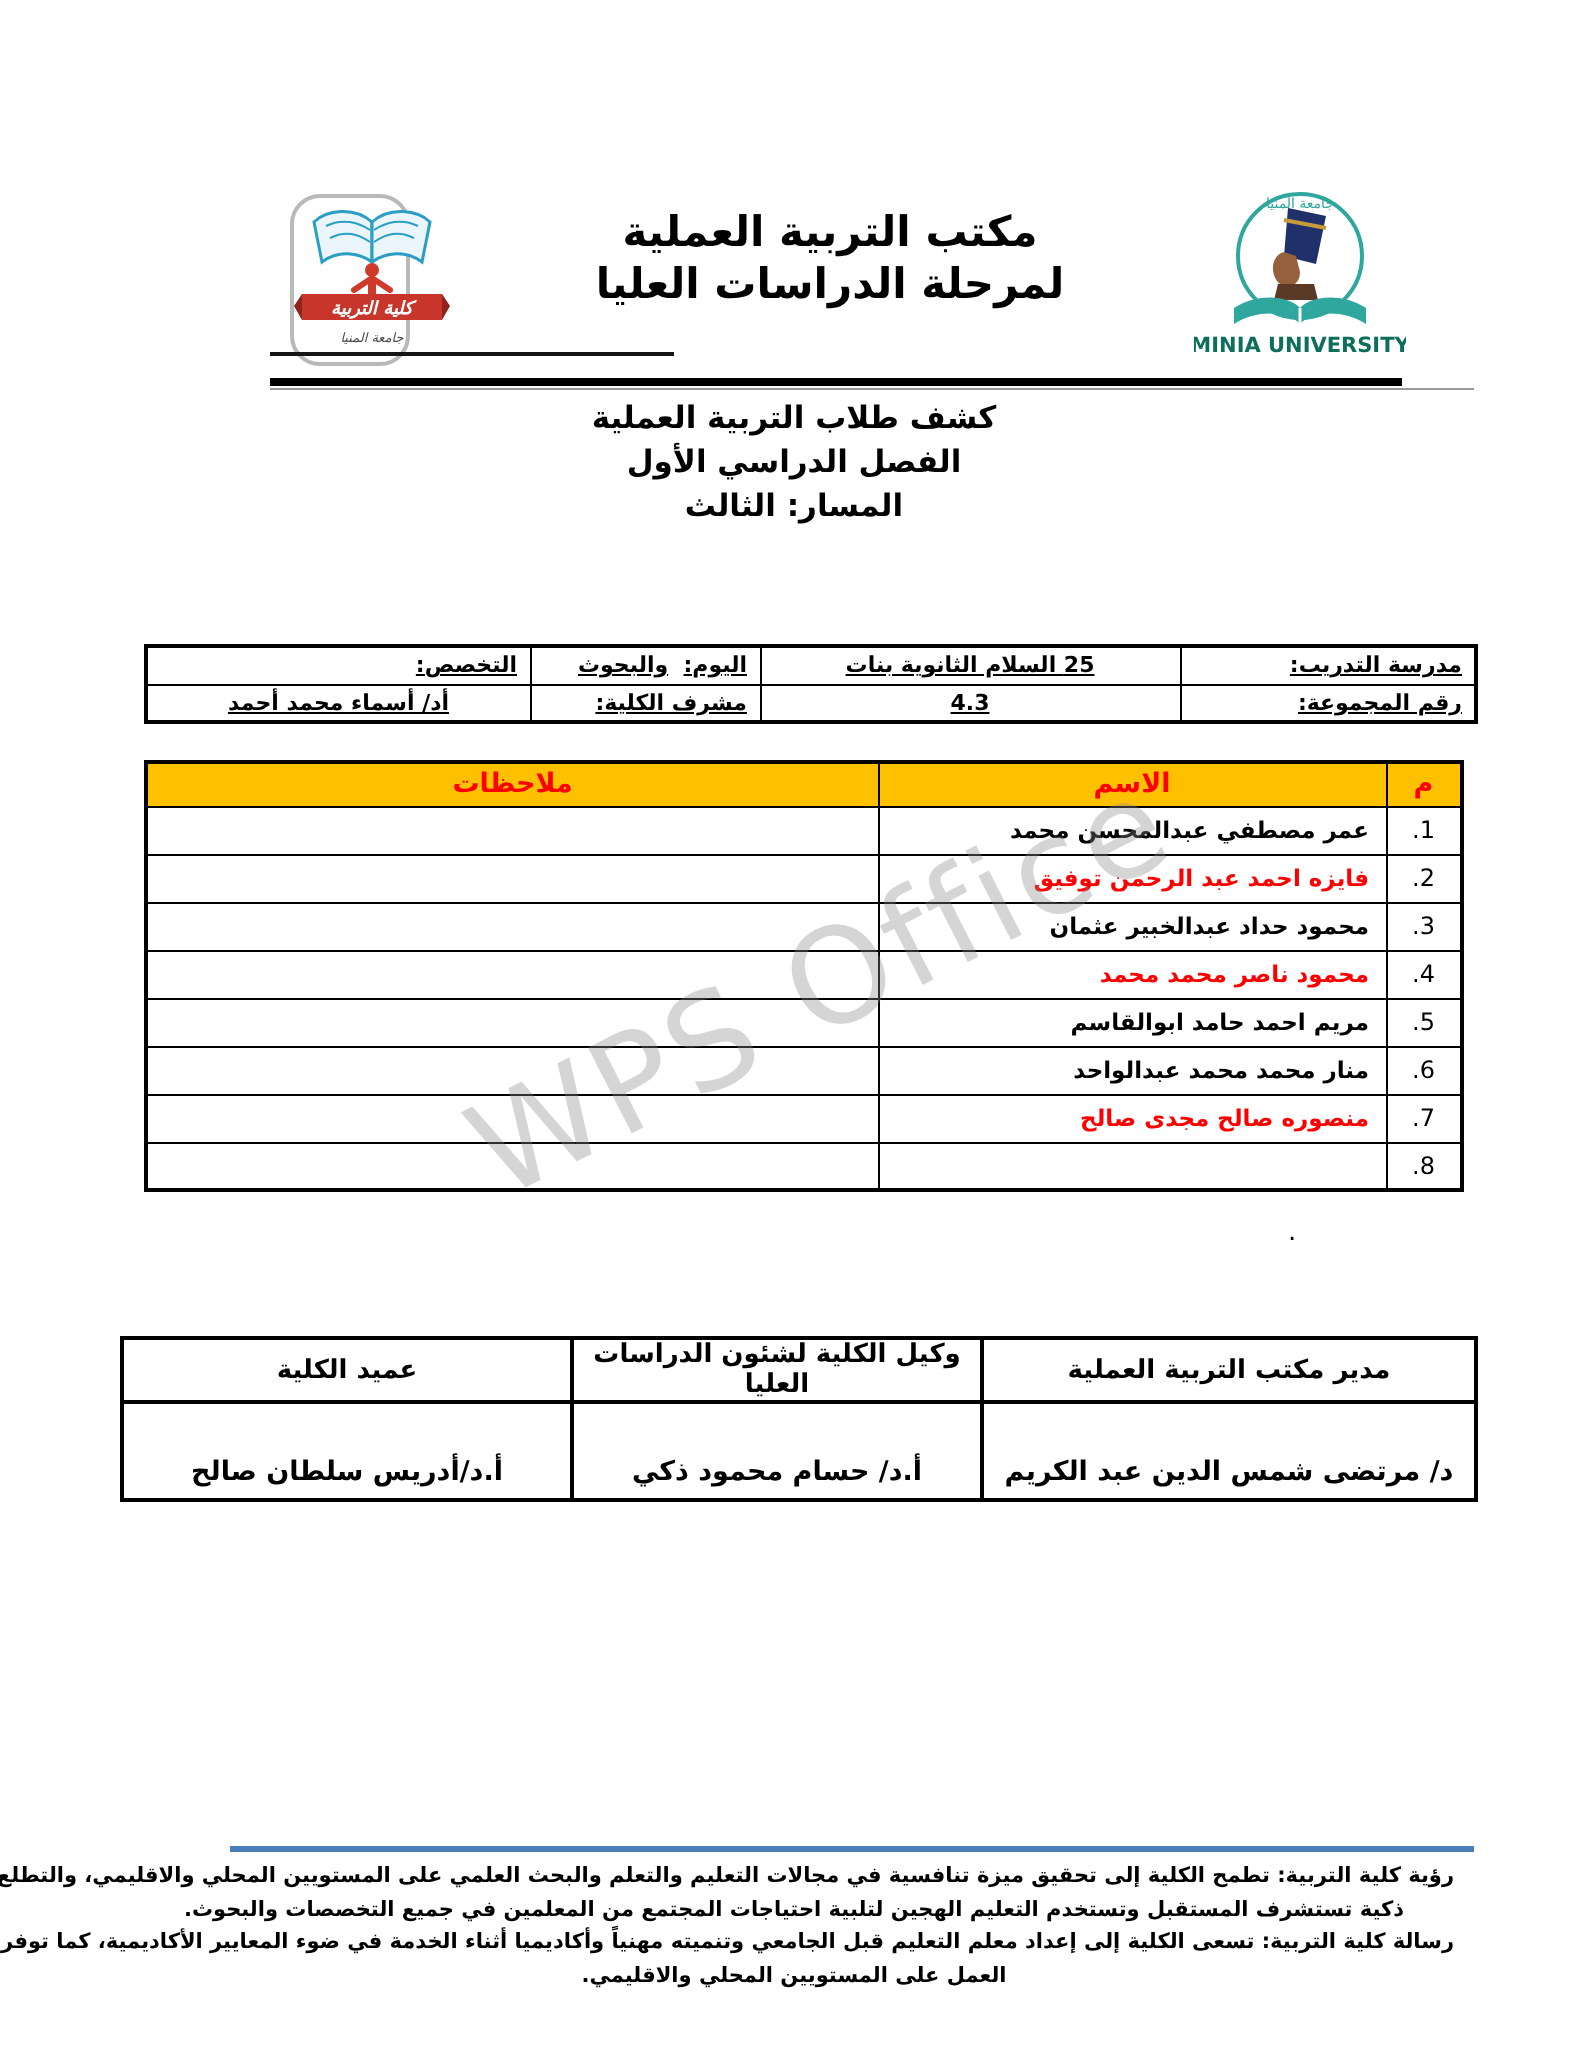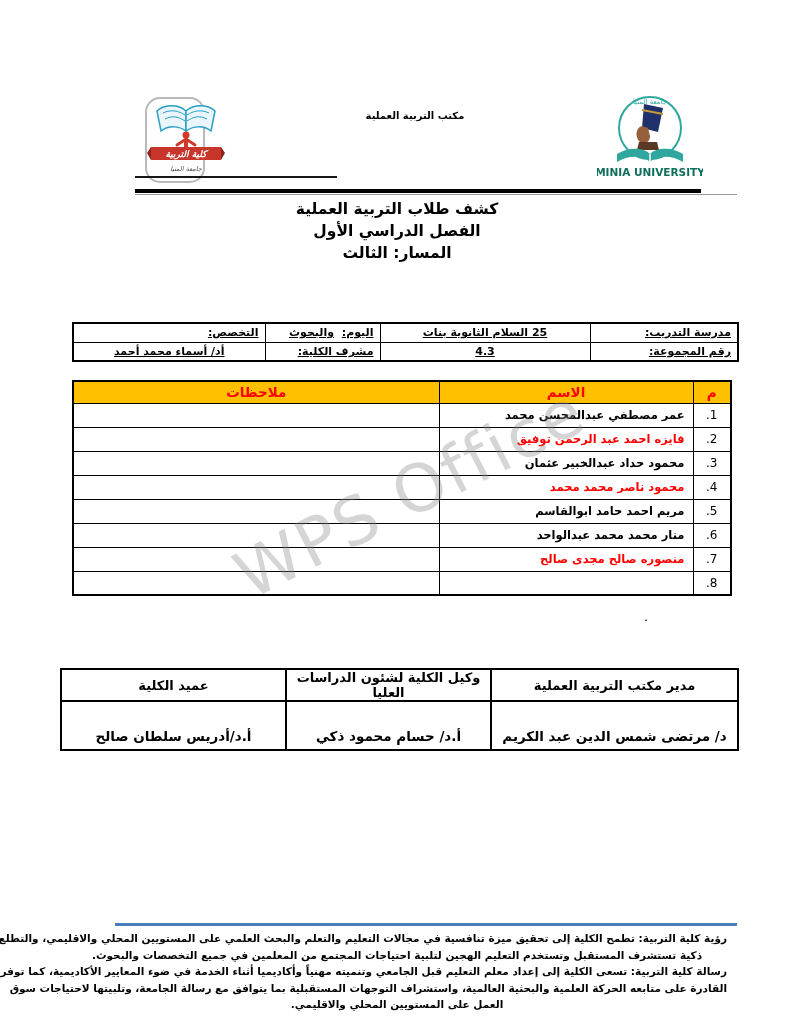--- a/index.html
+++ b/index.html
@@ -18,21 +18,21 @@
     font-family:"DejaVu Sans", sans-serif;
   }
   
   .faculty-logo {
     position:absolute; left:145px; top:97px; width:60px; height:86px;
     border:2px solid #b9b9b9; border-radius:15px; background:#fefefe;font-style:italic;
   }
   .minia-logo { position:absolute; left:597px; top:90px; width:106px; height:90px; }
   .header-office {
     position:absolute; top:103px; left:295px; width:240px; text-align:center;
-    direction:rtl; font-weight:bold; font-size:10px; line-height:26px; color:#000;
+    direction:rtl; font-weight:bold; font-size:21px; line-height:26px; color:#000;
   }
   .sep-thin  { position:absolute; left:135px; top:176px; width:202px; height:2px; background:#161616; }
   .sep-thick { position:absolute; left:135px; top:189px; width:566px; height:4px; background:#000; }
   .sep-gray  { position:absolute; left:135px; top:194px; width:602px; height:1px; background:#9a9a9a; }
   
   .doc-title {
     position:absolute; top:198px; left:97px; width:600px; text-align:center;
     direction:rtl; font-weight:bold; font-size:15.5px; line-height:22px; color:#000;
   }
   
@@ -96,20 +96,21 @@
 
       <rect x="4" y="48" width="70" height="13" fill="#c7352b"></rect>
       <path d="M4,48 L0,54 L4,61 Z M74,48 L78,54 L74,61 Z" fill="#8e241c"></path>
       <text x="39" y="58" text-anchor="middle" font-size="9" font-weight="bold" fill="#ffffff">كلية التربية</text>
       <text x="39" y="72" text-anchor="middle" font-size="6.5" fill="#4a4a4a">جامعة المنيا</text>
     </svg>
   </div>
 
   <div class="header-office">
     <div>مكتب التربية العملية</div>
+    <div>لمرحلة الدراسات العليا</div>
   </div>
 
   <div class="minia-logo">
     <svg width="106" height="90" viewBox="0 0 106 90">
       <circle cx="53" cy="38" r="31" fill="none" stroke="#2fa79e" stroke-width="2"></circle>
       <text x="53" y="14" text-anchor="middle" font-size="7" fill="#2fa79e">جامعة المنيا</text>
 
       <path d="M47,14 L66,18 L61,42 L45,38 Z" fill="#20306b"></path>
       <path d="M45,20 L66,24" stroke="#c79a3a" stroke-width="2"></path>
       <path d="M45,36 C38,38 38,48 43,52 C48,55 53,52 53,46 L51,38 Z" fill="#96603c"></path>
@@ -229,17 +230,16 @@
       <td>أ.د/أدريس سلطان صالح</td>
     </tr>
   </tbody>
     </table>
 
   <div class="footer-divider" style="background: rgb(74, 126, 187);"></div>
   <div class="footer-text">
     <div>رؤية كلية التربية: تطمح الكلية إلى تحقيق ميزة تنافسية في مجالات التعليم والتعلم والبحث العلمي على المستويين المحلي والاقليمي، والتطلع أن تكون كلية</div>
     <div>ذكية تستشرف المستقبل وتستخدم التعليم الهجين لتلبية احتياجات المجتمع من المعلمين في جميع التخصصات والبحوث.</div>
     <div>رسالة كلية التربية: تسعى الكلية إلى إعداد معلم التعليم قبل الجامعي وتنميته مهنياً وأكاديميا أثناء الخدمة في ضوء المعايير الأكاديمية، كما توفر الكوادر</div>
-    <div>القادرة على متابعه الحركة العلمية والبحثية العالمية، واستشراف التوجهات المستقبلية بما يتوافق مع رسالة الجامعة، وتلبيتها لاحتياجات سوق</div>
     <div>العمل على المستويين المحلي والاقليمي.</div>
   </div>
 
 </div>
 
 </body></html>

